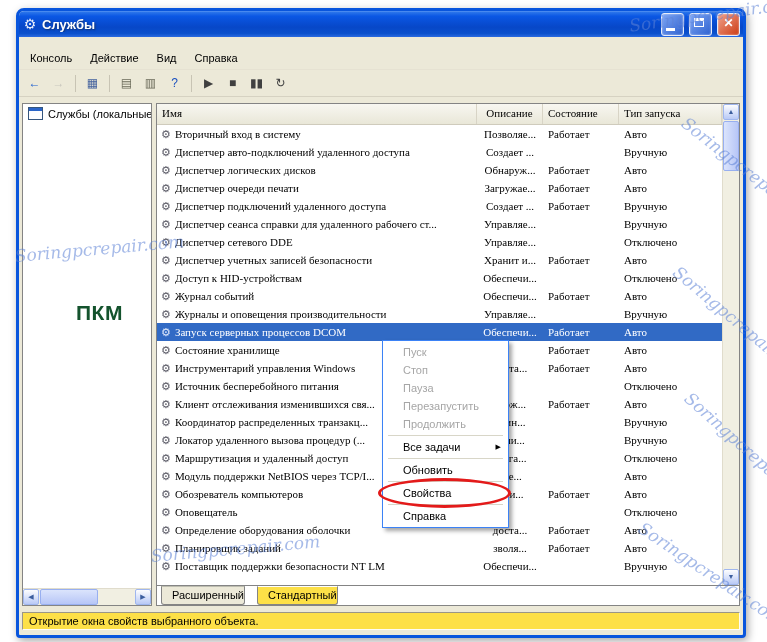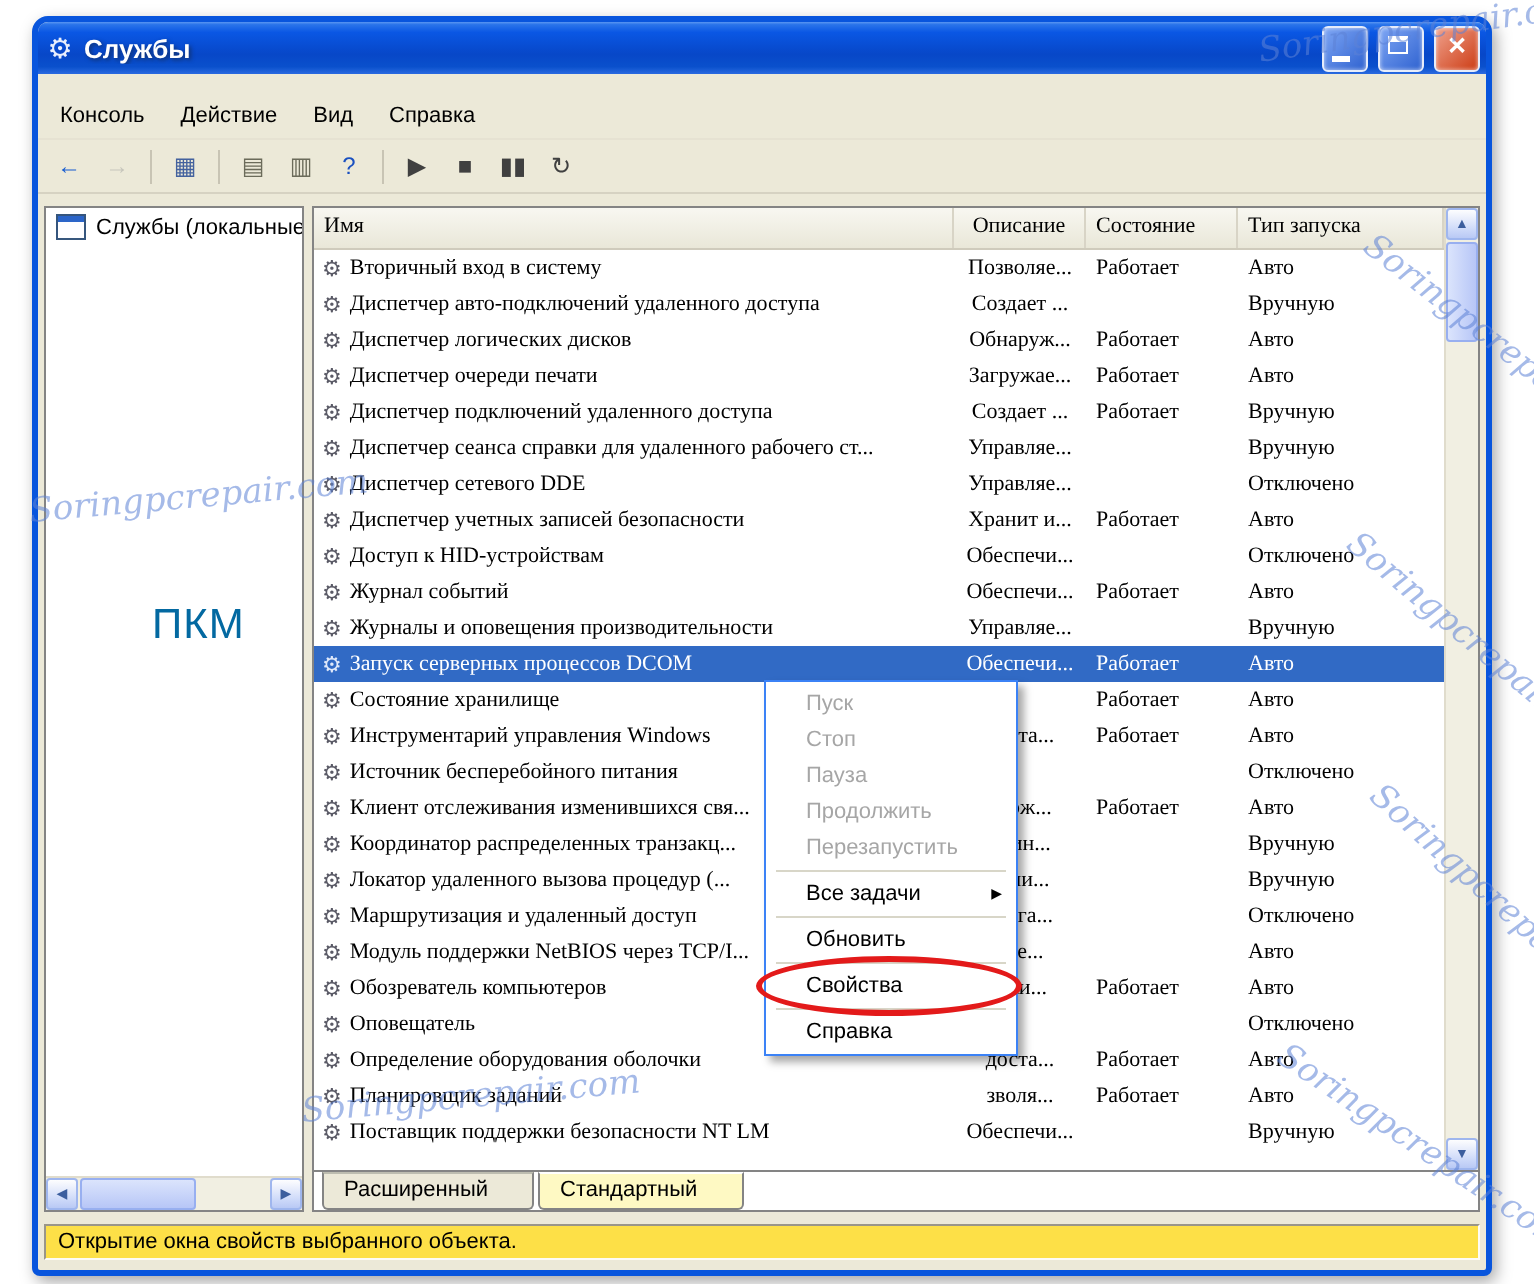--- a/index.html
+++ b/index.html
@@ -65,40 +65,40 @@
   .gear{font-size:11px;color:#5a5a66;flex:none;}
   .row.sel{background:#316AC5;color:#fff;}
   .row.sel .gear{color:#dfe8fa;}
 
   .vscroll{width:16px;flex:none;display:flex;flex-direction:column;background:#f1efe2;border-left:1px solid #e0dccc;}
   .vthumb{height:50px;flex:none;margin:1px 0;background:linear-gradient(90deg,#dbe4fc,#b7c6f7);border:1px solid #98aff0;border-radius:2px;box-sizing:border-box;}
   .vtrack{flex:1;}
 
   
   .tabsrow{height:19px;flex:none;border-top:1px solid #848484;background:#fff;display:flex;align-items:flex-start;padding-left:4px;}
-  .tab{padding:2px 22px 0 10px;border:1px solid #848484;border-top:1px solid #bdbdb0;border-radius:0 0 3px 3px;margin-right:2px;background:#ece9d8;height:15px;}
-  .tab.active{background:#fef9c3;border-top-color:#fff;}
+  .tab{padding:2px 0 0 10px;border:1px solid #848484;border-top:1px solid #bdbdb0;border-radius:0 0 3px 3px;margin-right:12px;background:#ece9d8;height:15px;}
+  .tab.active{background:#fde047;border-top-color:#fff;}
 
   
   .context-menu{position:absolute;left:225px;top:236px;width:121px;background:#fff;border:1px solid #3b82f6;
                 box-shadow:3px 3px 4px rgba(0,0,0,.35);padding:2px;z-index:5;}
   .cm-item{position:relative;padding:3px 8px 3px 18px;white-space:nowrap;}
   .cm-item.disabled{color:#a6a6a6;}
   .cm-item.submenu::after{content:"▶";position:absolute;right:5px;top:50%;transform:translateY(-50%);font-size:7px;}
   .cm-sep{height:1px;background:#d8d6c8;margin:2px 3px;}
   .cm-item.circled::before{content:"";position:absolute;left:-7px;right:-5px;top:-6px;bottom:-6px;
                            border:3px solid #e31a1a;border-radius:50%;pointer-events:none;}
 
   
   .statusbar{height:22px;flex:none;display:flex;align-items:center;padding:1px 3px 3px 3px;}
   .status-inner{flex:1;height:18px;box-sizing:border-box;border:1px solid;border-color:#9a9688 #fdfcf6 #fdfcf6 #9a9688;
                 padding:2px 6px;white-space:nowrap;overflow:hidden;background:#fde047;}
 
   
-  .pkm{position:absolute;left:76px;top:301px;color:#0369a1;font-size:21px;font-weight:normal;z-index:8;letter-spacing:.5px;}
+  .pkm{position:absolute;left:76px;top:301px;color:#14532d;font-size:21px;font-weight:bold;z-index:8;letter-spacing:.5px;}
   .wm{position:absolute;font-family:"DejaVu Serif",serif;font-style:italic;font-size:17px;color:#5d82d6;
       opacity:.55;z-index:9;pointer-events:none;white-space:nowrap;transform-origin:left top;}
 </style>
 </head>
 <body>
 
 <div class="window">
 
   <div class="titlebar">
     <span class="ticon"></span>
@@ -391,22 +391,22 @@
         </div>
       </div>
       <div class="tabsrow">
           <div class="tab">Расширенный</div>
           <div class="tab active">Стандартный</div>
         </div>
       <div class="context-menu">
           <div class="cm-item disabled">Пуск</div>
           <div class="cm-item disabled">Стоп</div>
           <div class="cm-item disabled">Пауза</div>
+          <div class="cm-item disabled">Перезапустить</div>
           <div class="cm-item disabled">Продолжить</div>
-          <div class="cm-item disabled">Перезапустить</div>
           <div class="cm-sep"></div>
           <div class="cm-item submenu">Все задачи</div>
           <div class="cm-sep"></div>
           <div class="cm-item">Обновить</div>
           <div class="cm-sep"></div>
           <div class="cm-item circled">Свойства</div>
           <div class="cm-sep"></div>
           <div class="cm-item">Справка</div>
         </div>
     </div>

